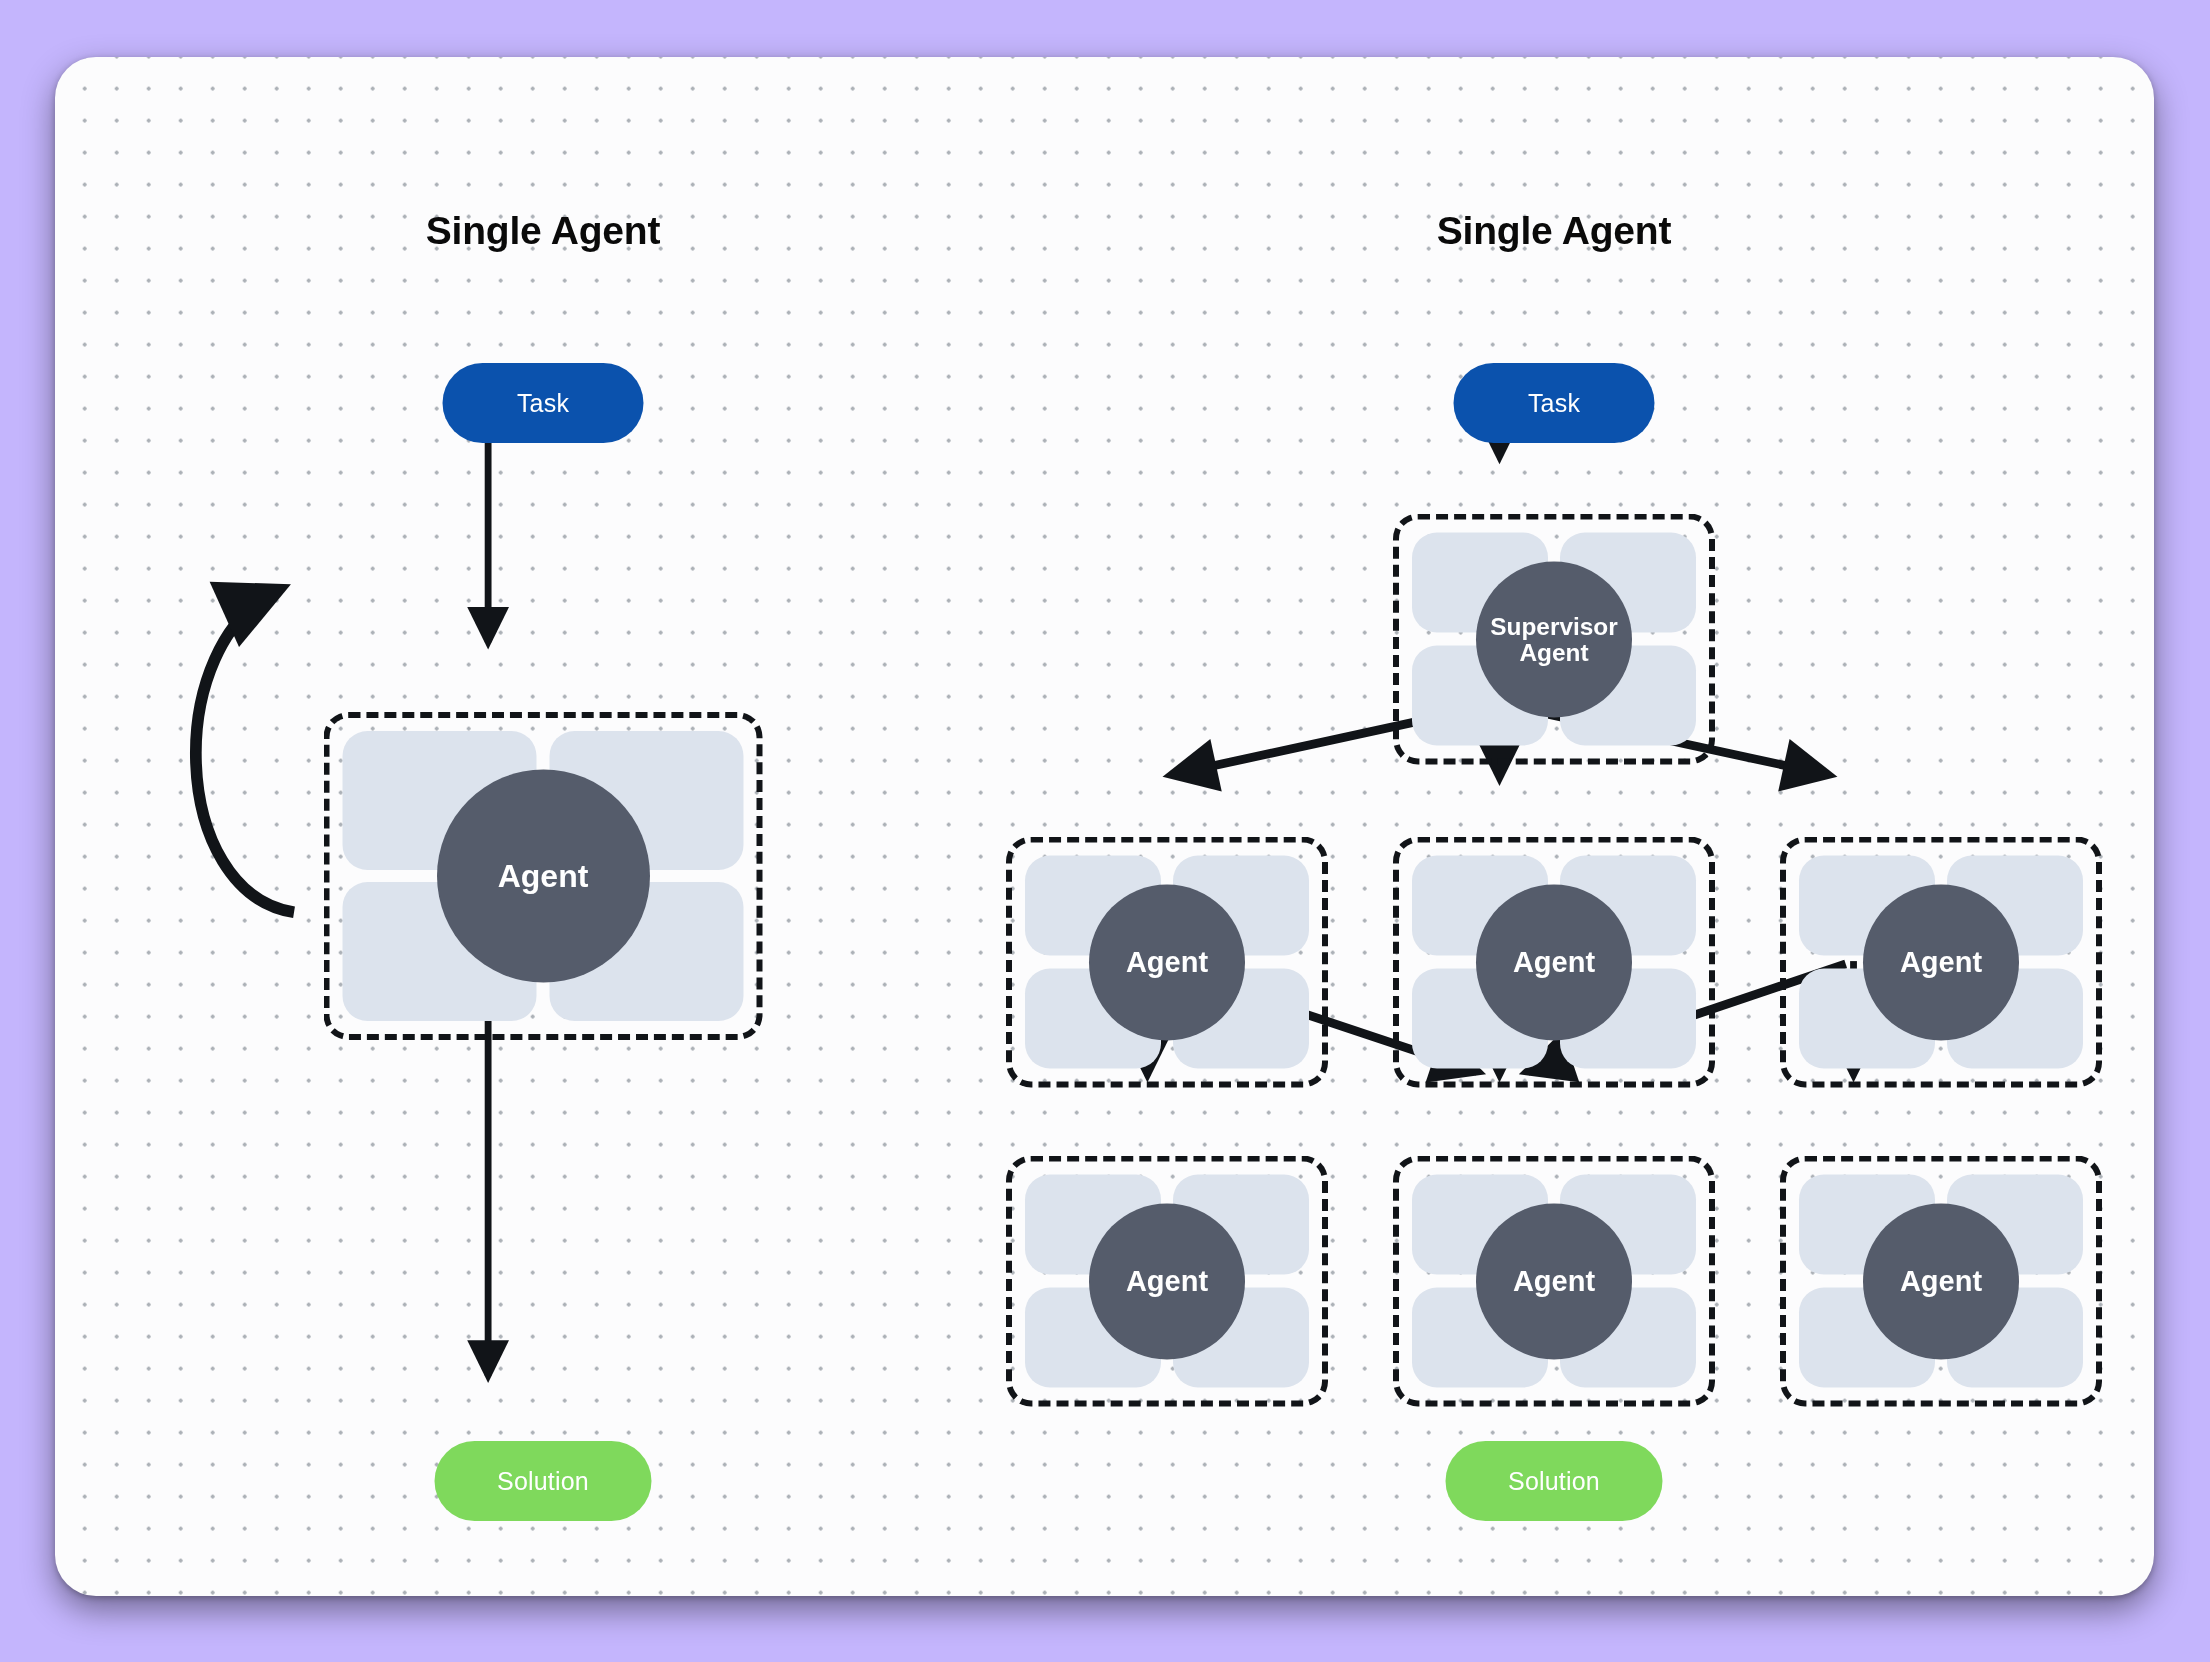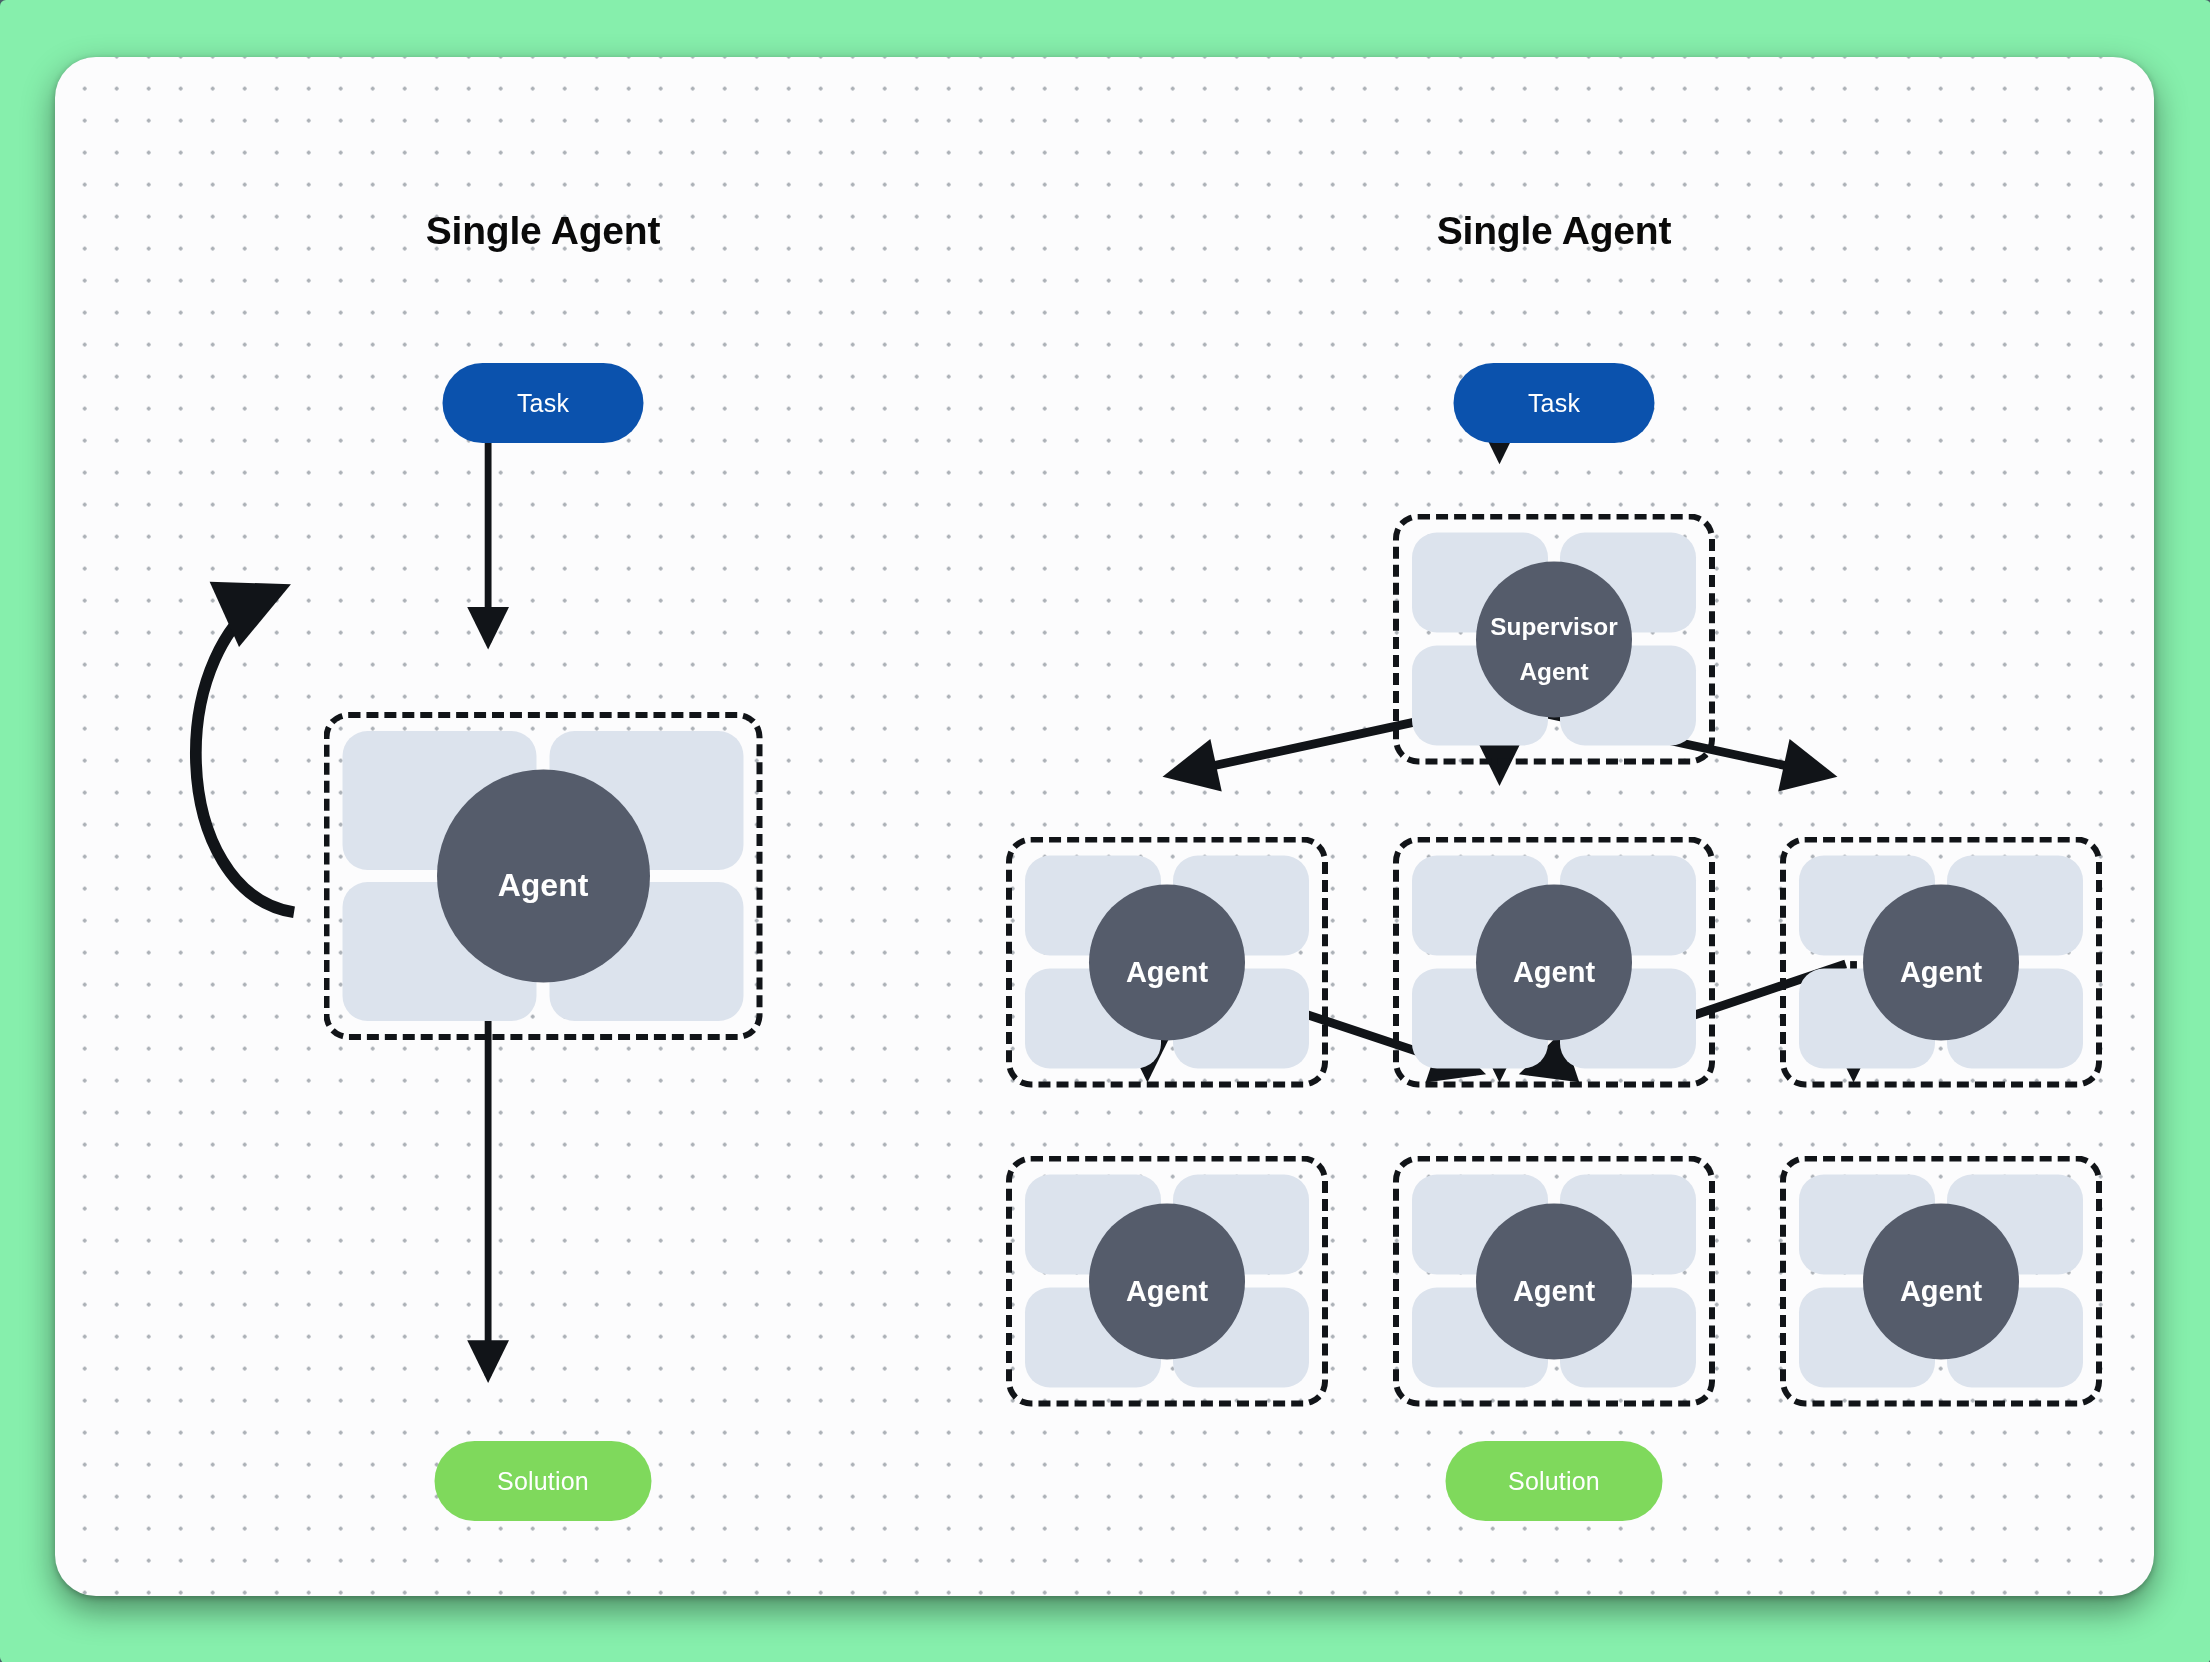--- a/index.html
+++ b/index.html
@@ -8,22 +8,21 @@
     background: #4a6068;
     width: 2211px;
     height: 1663px;
     overflow: hidden;
     font-family: "Liberation Sans", sans-serif;
   }
   #stage {
     position: relative;
     width: 2211px;
     height: 1663px;
-    background: #86efac;
-    border-radius: 6px;
+    background: #c4b5fd;
   }
   #card {
     position: absolute;
     left: 55px;
     top: 57px;
     width: 2099px;
     height: 1539px;
     background: #fcfcfd;
     border-radius: 41px;
     box-shadow: 0 13.7px 33px rgba(0,0,0,0.42), 0 2px 5.9px rgba(0,0,0,0.25);
@@ -96,21 +95,21 @@
     border-radius: 50%;
     background: #555c6b;
     display: flex;
     align-items: center;
     justify-content: center;
     text-align: center;
     color: #ffffff;
     font-weight: 700;
     line-height: 1.06;
   }
-  .cluster .core span { display: block; margin-top: 19px; }
+  .cluster .core span { display: block; }
 </style>
 </head>
 <body>
 
 <div id="stage">
   <div id="card">
     <div id="dots"></div>
 
     <svg id="svgroot" viewBox="0 0 2152 1578" width="2099" height="1539">
       <defs>

